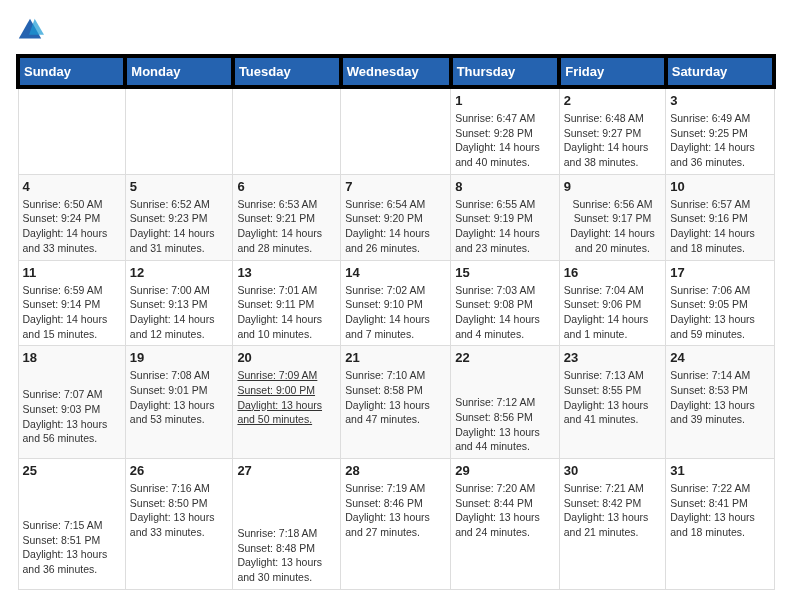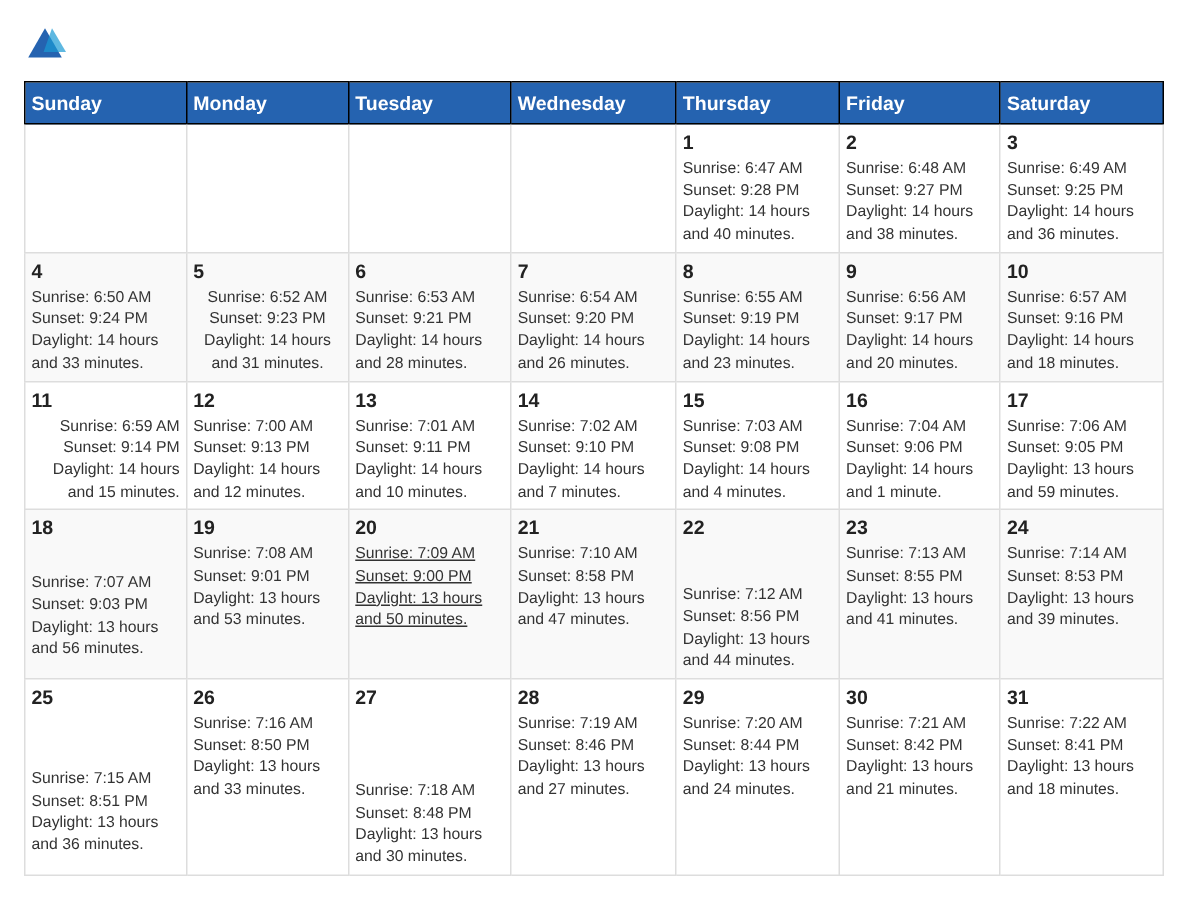--- a/index.html
+++ b/index.html
@@ -59,21 +59,21 @@
       border-collapse: collapse;
       font-size: 11px;
     }
     .calendar thead th {
       background-color: #2563b0;
       color: #fff;
       padding: 6px 4px;
       text-align: left;
       font-size: 13px;
       font-weight: bold;
-      border: 1px solid #000000;
+      border: 4px solid #000000;
     }
     .calendar tbody tr {
       border-bottom: 1px solid #ccc;
     }
     .calendar tbody td {
       vertical-align: top;
       padding: 4px 4px;
       border: 1px solid #ddd;
       width: 113px;
       min-height: 80px;
@@ -160,21 +160,21 @@
       <tr>
         <td>
           <div class="day-number">4</div>
           <div class="day-info" style="white-space: pre-line;">Sunrise: 6:50 AM
 Sunset: 9:24 PM
 Daylight: 14 hours
 and 33 minutes.</div>
         </td>
         <td>
           <div class="day-number">5</div>
-          <div class="day-info" style="white-space: pre-line; text-align: center;">Sunrise: 6:52 AM
+          <div class="day-info" style="white-space: pre-line;">Sunrise: 6:52 AM
 Sunset: 9:23 PM
 Daylight: 14 hours
 and 31 minutes.</div>
         </td>
         <td>
           <div class="day-number">6</div>
           <div class="day-info" style="white-space: pre-line;">Sunrise: 6:53 AM
 Sunset: 9:21 PM
 Daylight: 14 hours
 and 28 minutes.</div>
@@ -188,37 +188,37 @@
         </td>
         <td>
           <div class="day-number">8</div>
           <div class="day-info" style="white-space: pre-line;">Sunrise: 6:55 AM
 Sunset: 9:19 PM
 Daylight: 14 hours
 and 23 minutes.</div>
         </td>
         <td>
           <div class="day-number">9</div>
-          <div class="day-info" style="white-space: pre-line;">Sunrise: 6:56 AM
+          <div class="day-info" style="white-space: pre-line; text-align: center;">Sunrise: 6:56 AM
 Sunset: 9:17 PM
 Daylight: 14 hours
 and 20 minutes.</div>
         </td>
         <td>
           <div class="day-number">10</div>
           <div class="day-info" style="white-space: pre-line;">Sunrise: 6:57 AM
 Sunset: 9:16 PM
 Daylight: 14 hours
 and 18 minutes.</div>
         </td>
       </tr>
       <tr>
         <td>
           <div class="day-number">11</div>
-          <div class="day-info" style="white-space: pre-line; text-align: right;">Sunrise: 6:59 AM
+          <div class="day-info" style="white-space: pre-line;">Sunrise: 6:59 AM
 Sunset: 9:14 PM
 Daylight: 14 hours
 and 15 minutes.</div>
         </td>
         <td>
           <div class="day-number">12</div>
           <div class="day-info" style="white-space: pre-line;">Sunrise: 7:00 AM
 Sunset: 9:13 PM
 Daylight: 14 hours
 and 12 minutes.</div>

